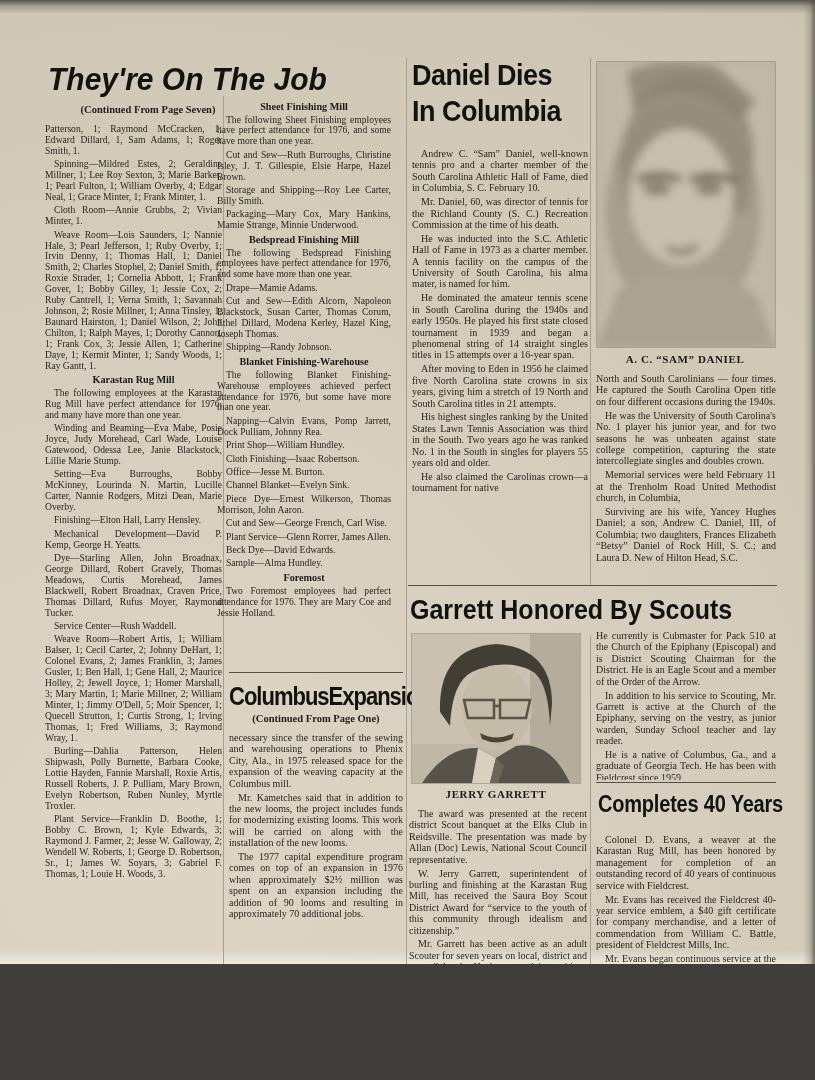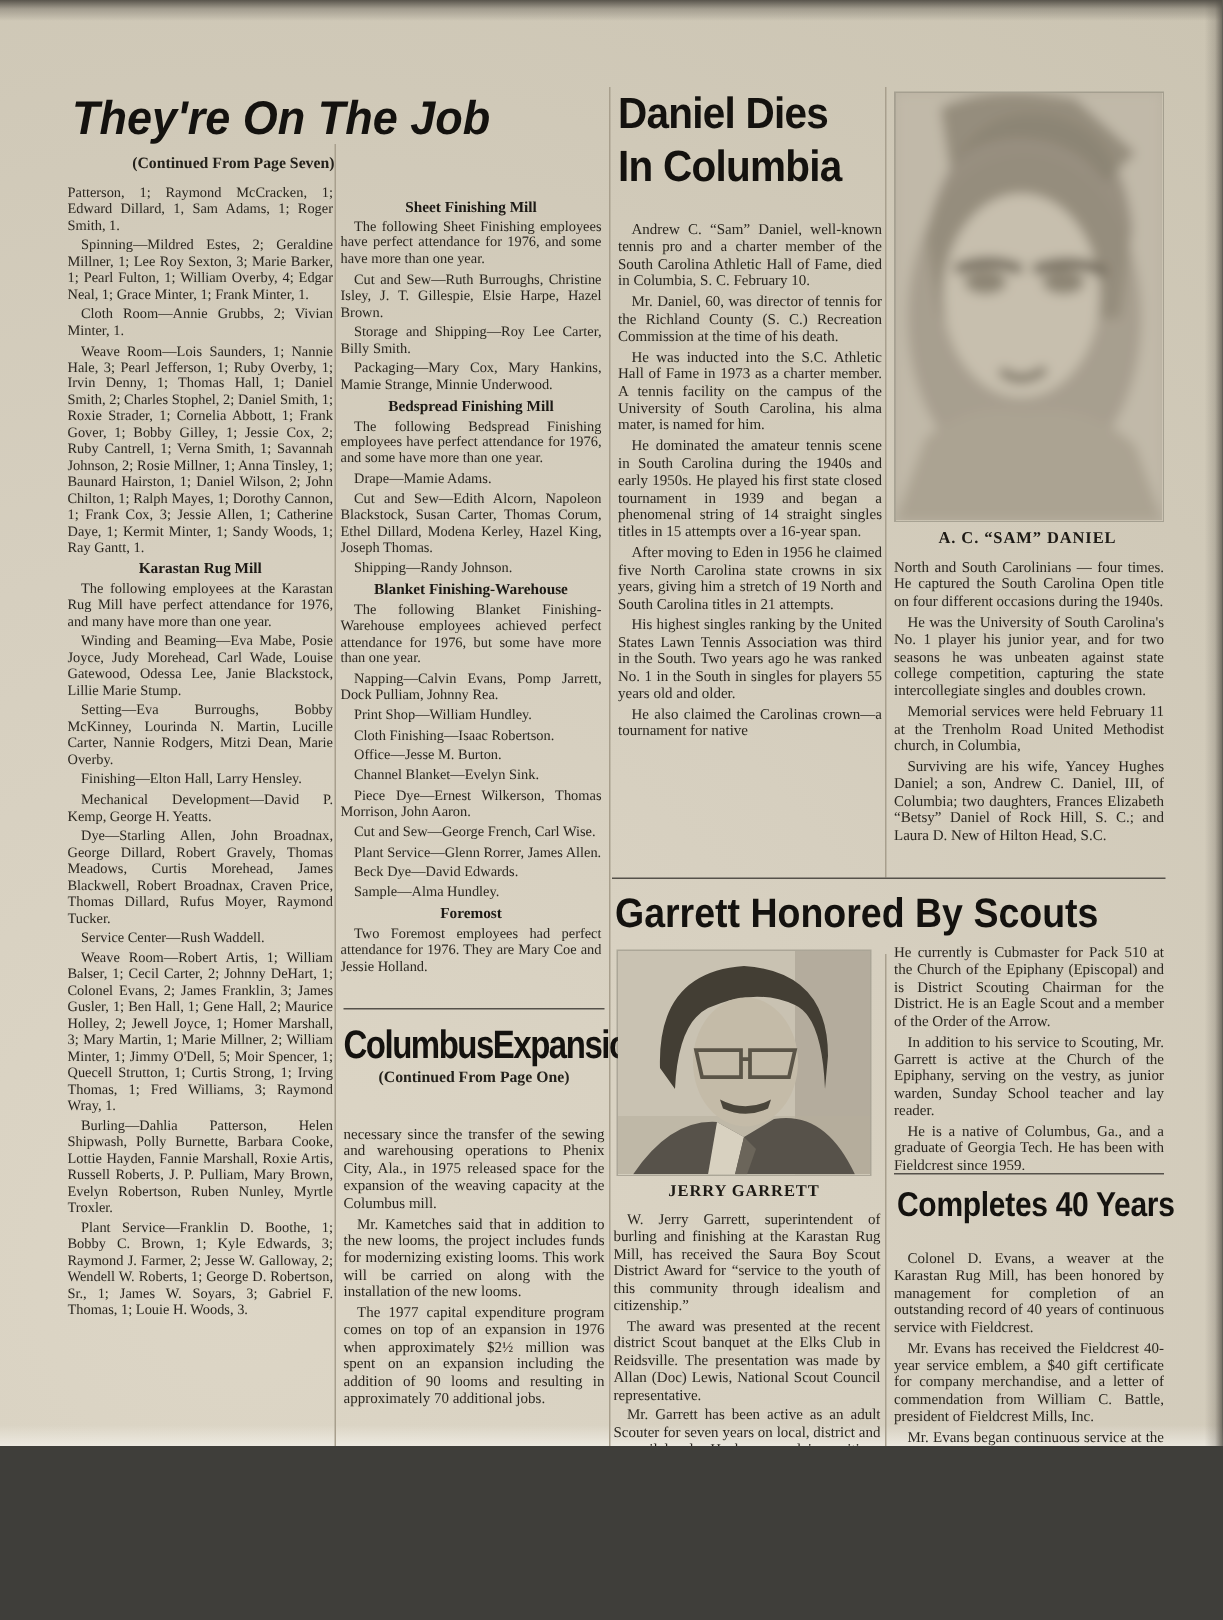--- a/index.html
+++ b/index.html
@@ -48,39 +48,39 @@
 <body>
 
 <div class="page">
 
   <div class="vrule" style="left:223px; top:96px;  height:908px;"></div>
   <div class="vrule" style="left:406px; top:58px;  height:946px;"></div>
   <div class="vrule" style="left:590px; top:58px;  height:527px;"></div>
   <div class="vrule" style="left:590px; top:636px; height:368px;"></div>
 
   <div class="abs headline job-title" style="left:48px; top:62px;">They're On The Job</div>
-  <div class="abs continued" style="left:45px; top:104px; width:178px;text-align:right;">(Continued From Page Seven)</div>
+  <div class="abs continued" style="left:59px; top:104px; width:178px;">(Continued From Page Seven)</div>
   <div class="col col-sm" style="left:45px; top:124px; width:177px; height:882px;">
       <p class="para noindent">Patterson, 1; Raymond McCracken, 1; Edward Dillard, 1, Sam Adams, 1; Roger Smith, 1.</p>
       <p class="para">Spinning—Mildred Estes, 2; Geraldine Millner, 1; Lee Roy Sexton, 3; Marie Barker, 1; Pearl Fulton, 1; William Overby, 4; Edgar Neal, 1; Grace Minter, 1; Frank Minter, 1.</p>
       <p class="para">Cloth Room—Annie Grubbs, 2; Vivian Minter, 1.</p>
       <p class="para">Weave Room—Lois Saunders, 1; Nannie Hale, 3; Pearl Jefferson, 1; Ruby Overby, 1; Irvin Denny, 1; Thomas Hall, 1; Daniel Smith, 2; Charles Stophel, 2; Daniel Smith, 1; Roxie Strader, 1; Cornelia Abbott, 1; Frank Gover, 1; Bobby Gilley, 1; Jessie Cox, 2; Ruby Cantrell, 1; Verna Smith, 1; Savannah Johnson, 2; Rosie Millner, 1; Anna Tinsley, 1; Baunard Hairston, 1; Daniel Wilson, 2; John Chilton, 1; Ralph Mayes, 1; Dorothy Cannon, 1; Frank Cox, 3; Jessie Allen, 1; Catherine Daye, 1; Kermit Minter, 1; Sandy Woods, 1; Ray Gantt, 1.</p>
       <h4 class="subhead">Karastan Rug Mill</h4>
       <p class="para">The following employees at the Karastan Rug Mill have perfect attendance for 1976, and many have more than one year.</p>
       <p class="para">Winding and Beaming—Eva Mabe, Posie Joyce, Judy Morehead, Carl Wade, Louise Gatewood, Odessa Lee, Janie Blackstock, Lillie Marie Stump.</p>
       <p class="para">Setting—Eva Burroughs, Bobby McKinney, Lourinda N. Martin, Lucille Carter, Nannie Rodgers, Mitzi Dean, Marie Overby.</p>
       <p class="para">Finishing—Elton Hall, Larry Hensley.</p>
       <p class="para">Mechanical Development—David P. Kemp, George H. Yeatts.</p>
       <p class="para">Dye—Starling Allen, John Broadnax, George Dillard, Robert Gravely, Thomas Meadows, Curtis Morehead, James Blackwell, Robert Broadnax, Craven Price, Thomas Dillard, Rufus Moyer, Raymond Tucker.</p>
       <p class="para">Service Center—Rush Waddell.</p>
       <p class="para">Weave Room—Robert Artis, 1; William Balser, 1; Cecil Carter, 2; Johnny DeHart, 1; Colonel Evans, 2; James Franklin, 3; James Gusler, 1; Ben Hall, 1; Gene Hall, 2; Maurice Holley, 2; Jewell Joyce, 1; Homer Marshall, 3; Mary Martin, 1; Marie Millner, 2; William Minter, 1; Jimmy O'Dell, 5; Moir Spencer, 1; Quecell Strutton, 1; Curtis Strong, 1; Irving Thomas, 1; Fred Williams, 3; Raymond Wray, 1.</p>
       <p class="para">Burling—Dahlia Patterson, Helen Shipwash, Polly Burnette, Barbara Cooke, Lottie Hayden, Fannie Marshall, Roxie Artis, Russell Roberts, J. P. Pulliam, Mary Brown, Evelyn Robertson, Ruben Nunley, Myrtle Troxler.</p>
       <p class="para">Plant Service—Franklin D. Boothe, 1; Bobby C. Brown, 1; Kyle Edwards, 3; Raymond J. Farmer, 2; Jesse W. Galloway, 2; Wendell W. Roberts, 1; George D. Robertson, Sr., 1; James W. Soyars, 3; Gabriel F. Thomas, 1; Louie H. Woods, 3.</p>
     </div>
-  <div class="col col-sm" style="left:227px; top:98px; width:174px; height:566px;margin-top:32px;">
+  <div class="col col-sm" style="left:217px; top:98px; width:174px; height:566px;">
       <h4 class="subhead">Sheet Finishing Mill</h4>
       <p class="para">The following Sheet Finishing employees have perfect attendance for 1976, and some have more than one year.</p>
       <p class="para">Cut and Sew—Ruth Burroughs, Christine Isley, J. T. Gillespie, Elsie Harpe, Hazel Brown.</p>
       <p class="para">Storage and Shipping—Roy Lee Carter, Billy Smith.</p>
       <p class="para">Packaging—Mary Cox, Mary Hankins, Mamie Strange, Minnie Underwood.</p>
       <h4 class="subhead">Bedspread Finishing Mill</h4>
       <p class="para">The following Bedspread Finishing employees have perfect attendance for 1976, and some have more than one year.</p>
       <p class="para">Drape—Mamie Adams.</p>
       <p class="para">Cut and Sew—Edith Alcorn, Napoleon Blackstock, Susan Carter, Thomas Corum, Ethel Dillard, Modena Kerley, Hazel King, Joseph Thomas.</p>
       <p class="para">Shipping—Randy Johnson.</p>
@@ -99,21 +99,21 @@
       <h4 class="subhead">Foremost</h4>
       <p class="para">Two Foremost employees had perfect attendance for 1976. They are Mary Coe and Jessie Holland.</p>
     </div>
 
   <div class="hrule" style="left:229px; top:672px; width:174px;"></div>
   <div class="abs columbus-title" style="left:229px; top:681px; width:174px;">
     <span>Columbus</span>
     <span>Expansion</span>
   </div>
   <div class="abs continued" style="left:229px; top:713px; width:174px;">(Continued From Page One)</div>
-  <div class="col col-md" style="left:229px; top:732px; width:174px; height:272px;margin-top:19px;">
+  <div class="col col-md" style="left:229px; top:732px; width:174px; height:272px;">
       <p class="para noindent">necessary since the transfer of the sewing and warehousing operations to Phenix City, Ala., in 1975 released space for the expansion of the weaving capacity at the Columbus mill.</p>
       <p class="para">Mr. Kametches said that in addition to the new looms, the project includes funds for modernizing existing looms. This work will be carried on along with the installation of the new looms.</p>
       <p class="para">The 1977 capital expenditure program comes on top of an expansion in 1976 when approximately $2½ million was spent on an expansion including the addition of 90 looms and resulting in approximately 70 additional jobs.</p>
     </div>
 
   <div class="abs headline daniel-title" style="left:412px; top:58px; width:180px;">
     <div>Daniel Dies</div>
     <div>In Columbia</div>
   </div>
   <div class="col col-md" style="left:412px; top:148px; width:176px; height:430px;">
@@ -170,22 +170,22 @@
       <path d="M82,72 L88,72" stroke="#5a5447" stroke-width="2.5"></path>
       <path d="M70,98 Q85,106 100,98 L98,104 Q85,110 72,104 Z" fill="#4e4albc" opacity="0"></path>
       <path d="M68,99 Q85,108 102,99 L100,105 Q85,112 70,105 Z" fill="#4a453a"></path>
       <path d="M10,149 Q35,112 66,114 L84,124 L104,112 Q138,106 158,149 Z" fill="#57524a"></path>
       <path d="M66,114 L84,124 L78,149 L60,149 Z" fill="#d8d1c0"></path>
       <path d="M84,124 L92,132 L86,149 L78,149 Z" fill="#6b655a"></path>
     </svg>
   </div>
   <div class="abs photo-caption" style="left:412px; top:788px; width:168px;">JERRY GARRETT</div>
   <div class="col col-md" style="left:409px; top:808px; width:178px; height:198px;">
+      <p class="para">The award was presented at the recent district Scout banquet at the Elks Club in Reidsville. The presentation was made by Allan (Doc) Lewis, National Scout Council representative.</p>
       <p class="para">W. Jerry Garrett, superintendent of burling and finishing at the Karastan Rug Mill, has received the Saura Boy Scout District Award for “service to the youth of this community through idealism and citizenship.”</p>
-      <p class="para">The award was presented at the recent district Scout banquet at the Elks Club in Reidsville. The presentation was made by Allan (Doc) Lewis, National Scout Council representative.</p>
       <p class="para">Mr. Garrett has been active as an adult Scouter for seven years on local, district and council levels. He has served in positions ranging from assistant Cubmaster to the Council Scouting and Activities Committee.</p>
     </div>
   <div class="col col-md" style="left:596px; top:630px; width:180px; height:150px;">
       <p class="para noindent">He currently is Cubmaster for Pack 510 at the Church of the Epiphany (Episcopal) and is District Scouting Chairman for the District. He is an Eagle Scout and a member of the Order of the Arrow.</p>
       <p class="para">In addition to his service to Scouting, Mr. Garrett is active at the Church of the Epiphany, serving on the vestry, as junior warden, Sunday School teacher and lay reader.</p>
       <p class="para">He is a native of Columbus, Ga., and a graduate of Georgia Tech. He has been with Fieldcrest since 1959.</p>
     </div>
 
   <div class="hrule" style="left:596px; top:782px; width:180px;"></div>
   <div class="abs headline forty-title" style="left:598px; top:791px;">Completes 40 Years</div>

